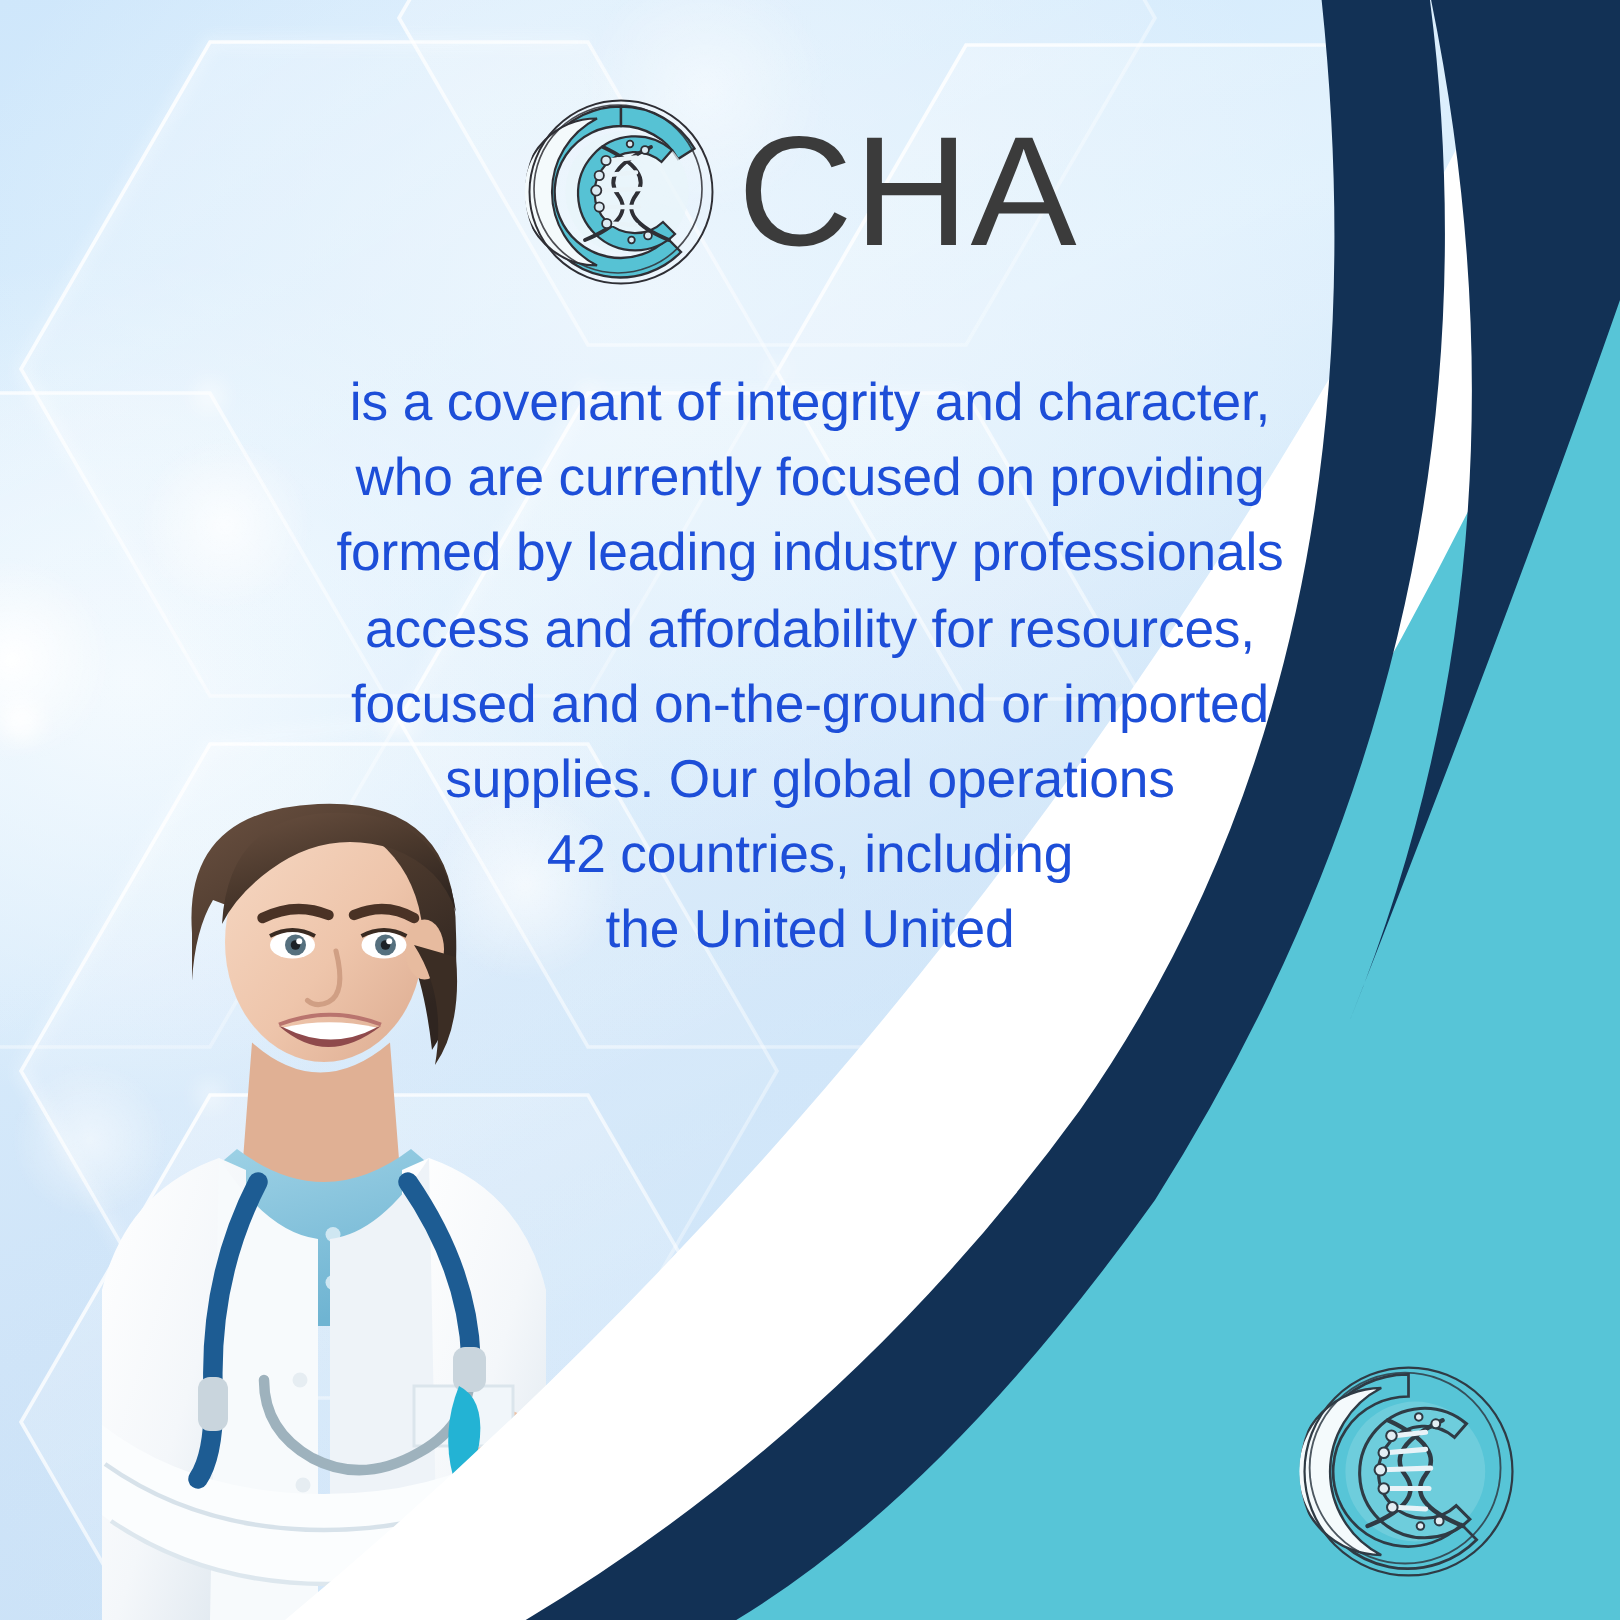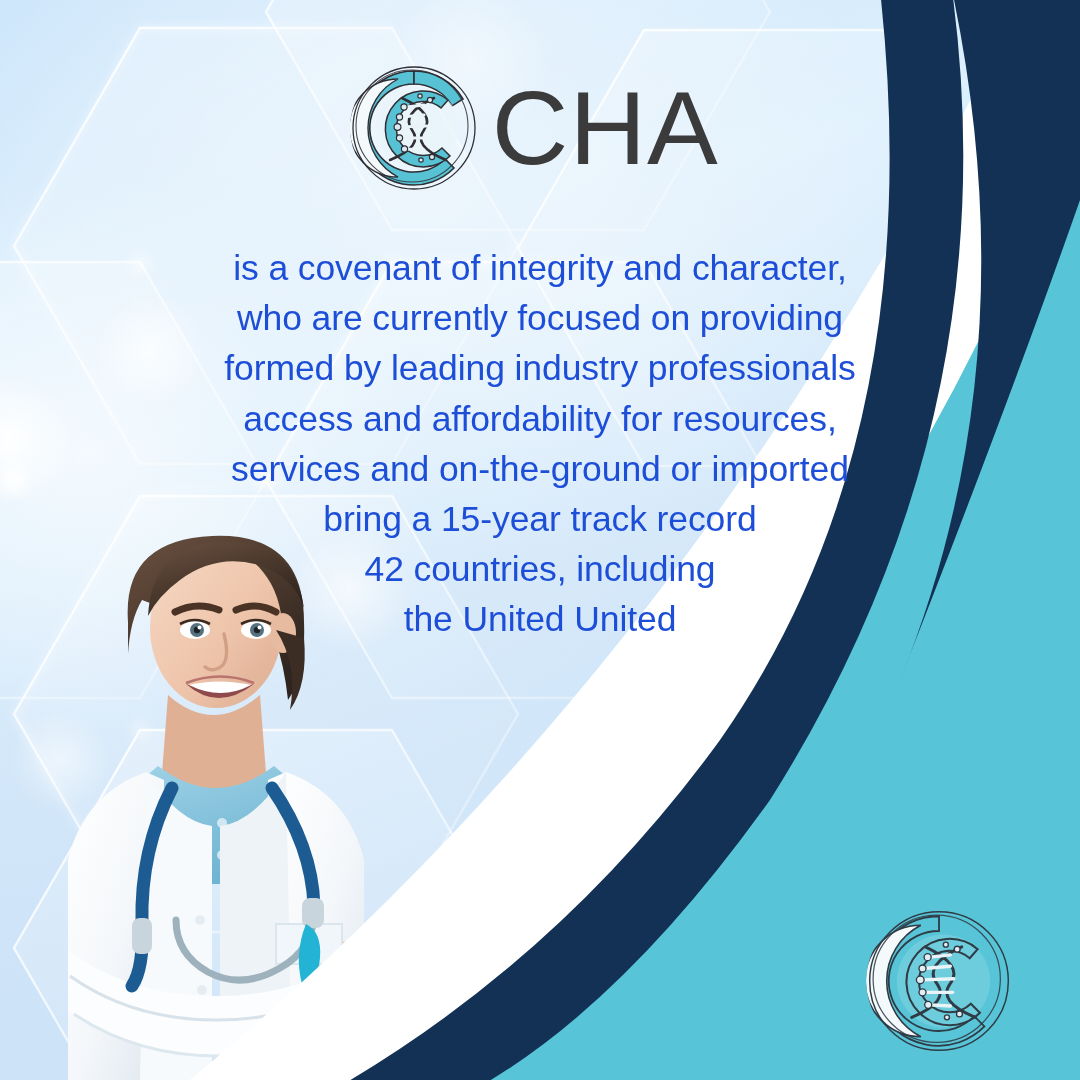--- a/index.html
+++ b/index.html
@@ -288,22 +288,22 @@
       </g>
     </svg>
     <div class="logo-word">CHA</div>
   </div>
 
   <div class="copy">
     <span class="ln">is a covenant of integrity and character,</span>
     <span class="ln">who are currently focused on providing</span>
     <span class="ln">formed by leading industry professionals</span>
     <span class="ln">access and affordability for resources,</span>
-    <span class="ln">services and on-the-ground or imported</span>
-    <span class="ln">bring a 15-year track record</span>
+    <span class="ln">focused and on-the-ground or imported</span>
+    <span class="ln">supplies. Our global operations</span>
     <span class="ln">42 countries, including</span>
     <span class="ln">the United United</span>
   </div>
 
   <svg class="watermark" viewBox="0 0 132 132">
     <defs>
       <clipPath id="wmClip">
           <circle cx="66" cy="66" r="64"></circle>
         </clipPath>
     </defs>

